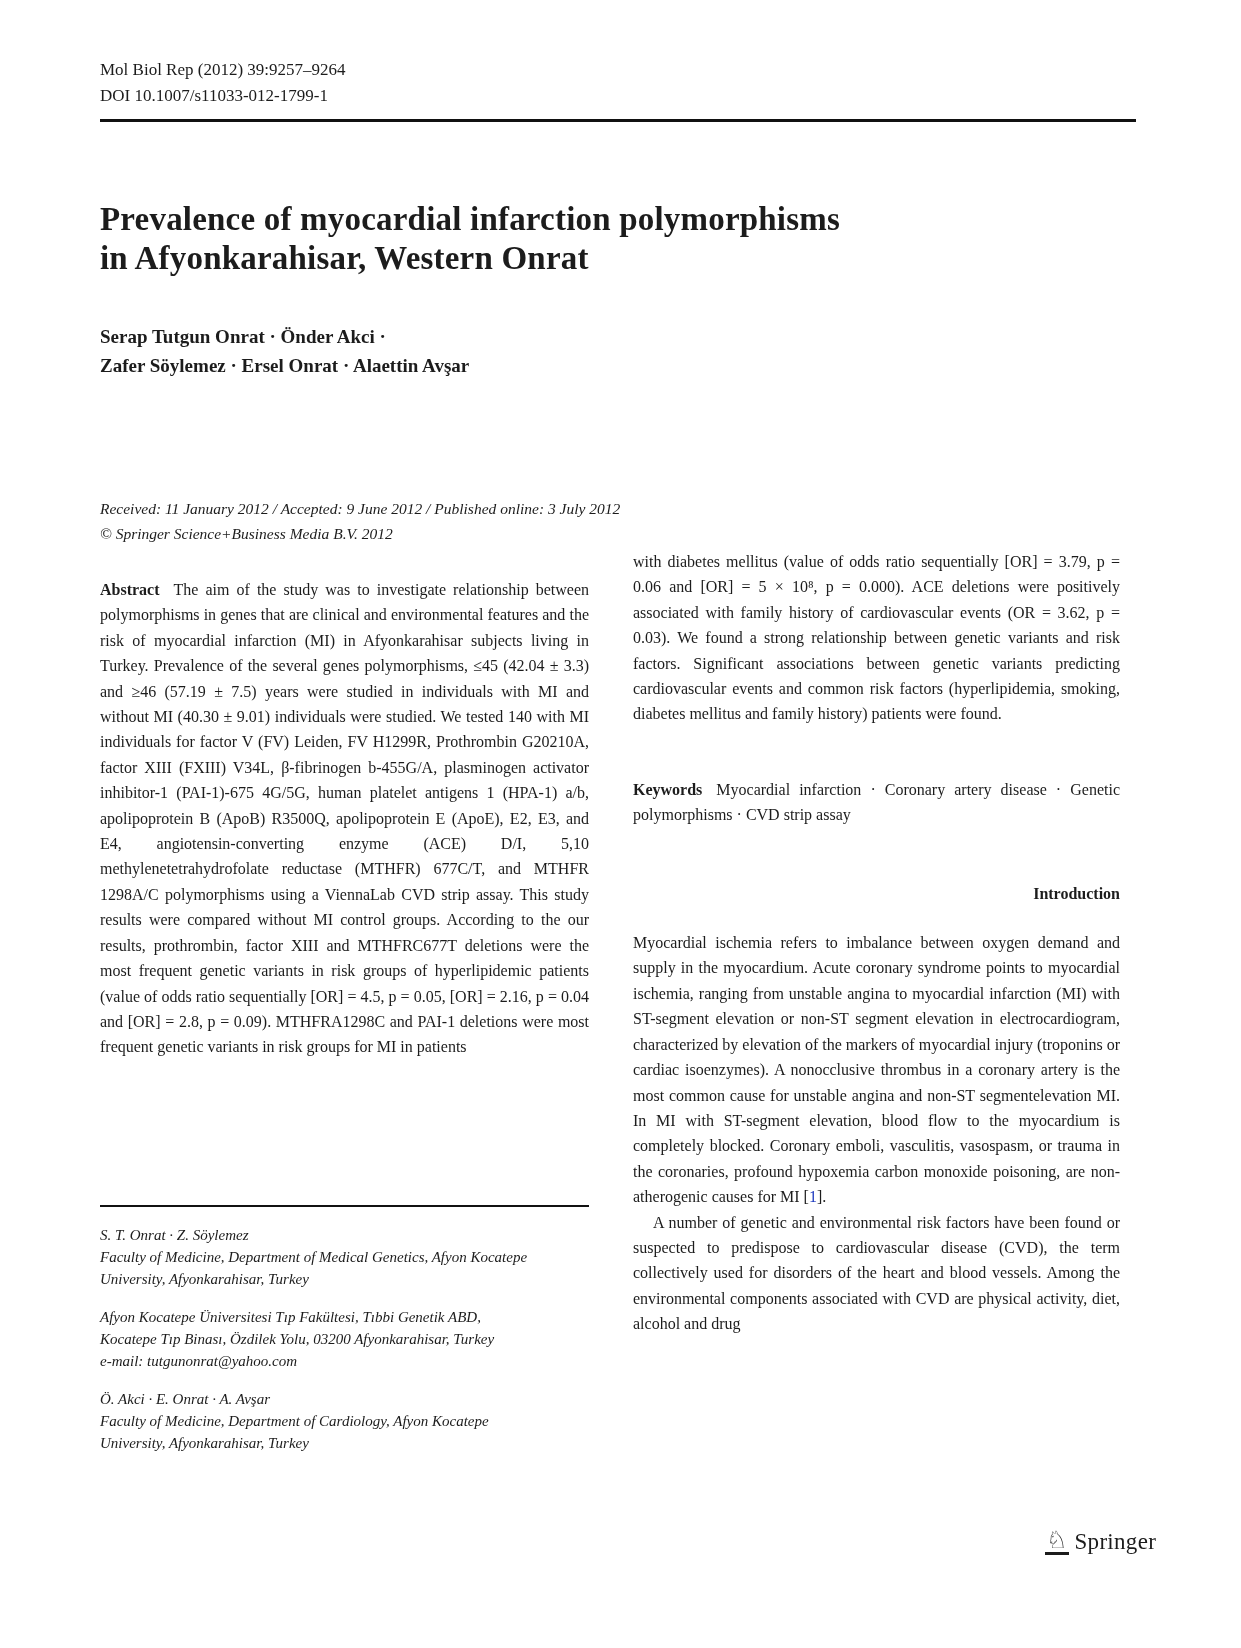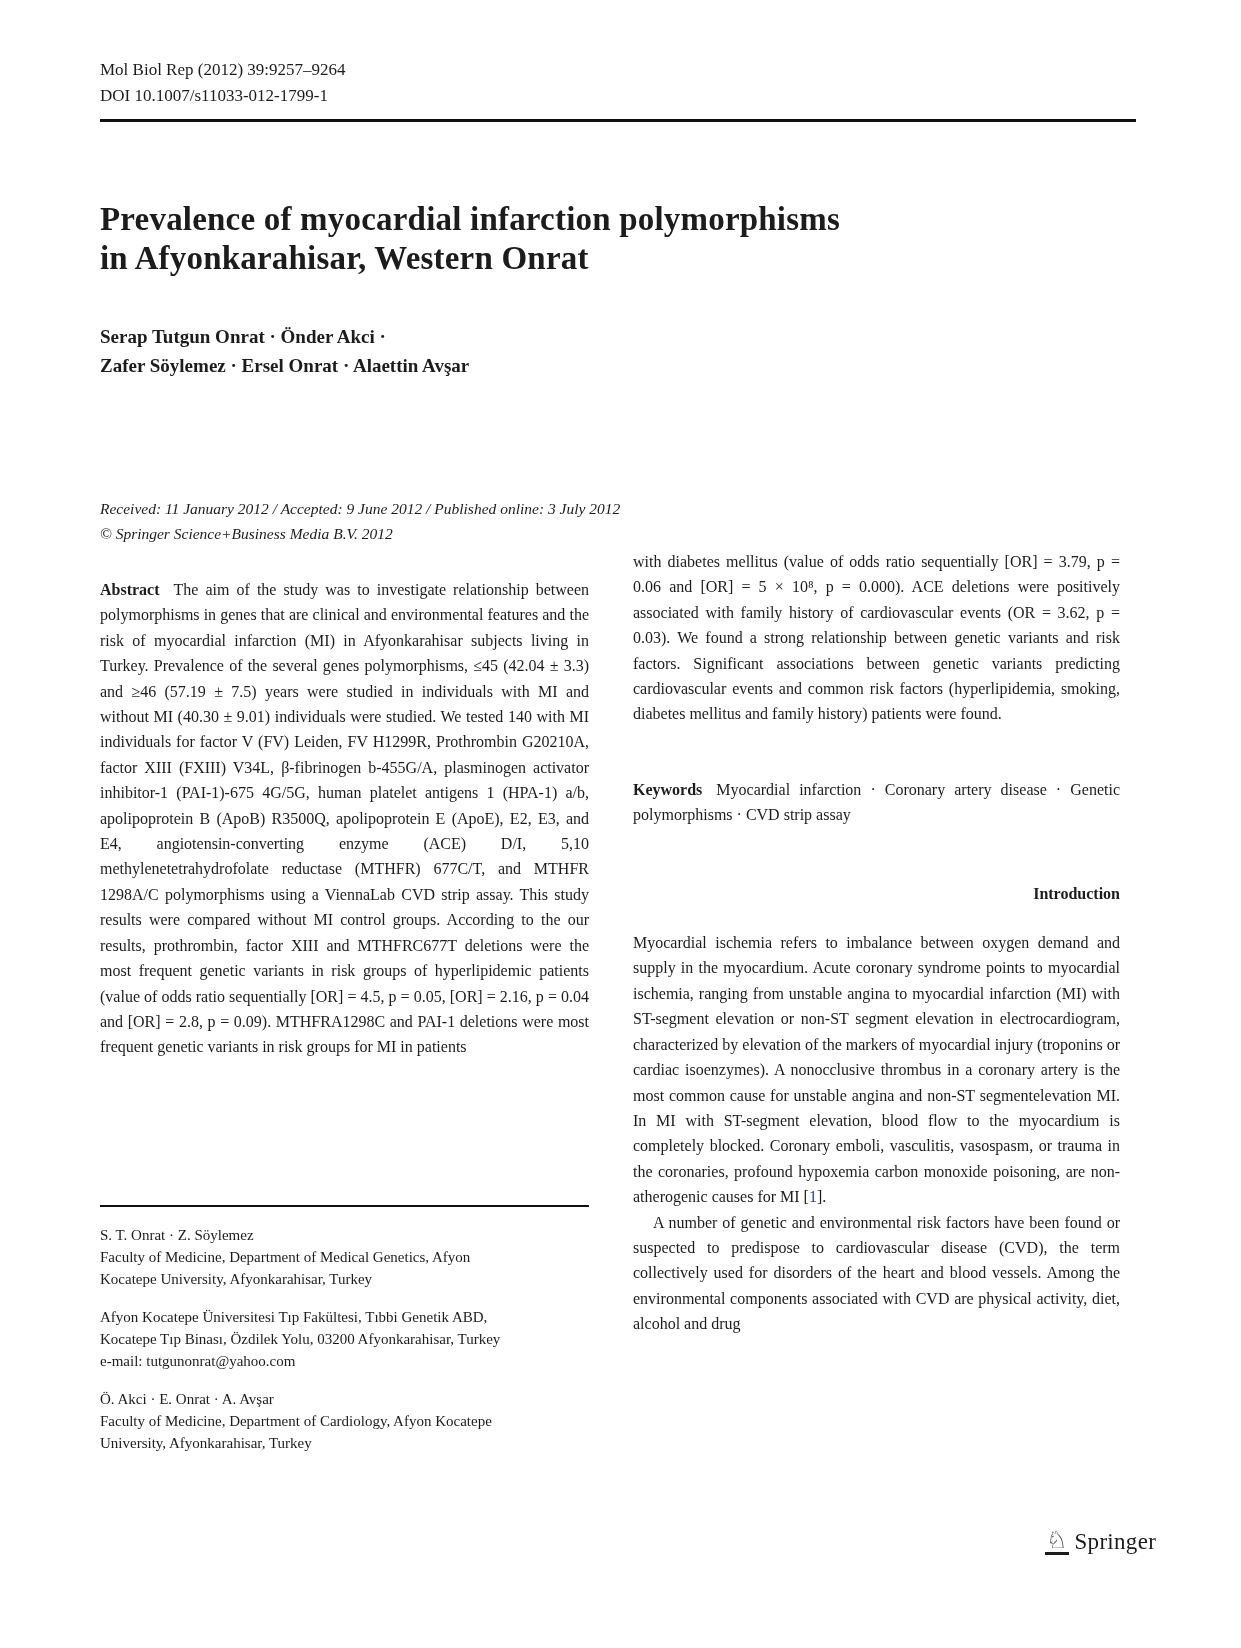--- a/index.html
+++ b/index.html
@@ -22,21 +22,21 @@
   .col-left{left:100px;top:577px;}
   .col-right{left:633px;top:549px;width:487px;}
   .col p{margin:0;}
   .runin{font-weight:bold;}
   .runin-gap{display:inline-block;width:14px;}
   .kw{margin-top:50px !important;}
   .sect-head{margin-top:53px !important;font-weight:bold;text-align:right;}
   .intro-p1{margin-top:24px !important;}
   .intro-p2{text-indent:20px;}
   .ref-link{color:#1f3bbf;text-decoration:none;cursor:pointer;}
-  .footnotes{left:100px;top:1205px;width:489px;font-size:15px;line-height:22px;}
+  .footnotes{left:100px;top:1205px;width:489px;font-size:15px;line-height:22px;font-style:italic;}
   .fnrule{width:489px;height:2px;background:#111;margin-bottom:17px;}
   .fngroup{margin-bottom:16px;width:430px;}
   .fngroup p{margin:0;}
   .springer{left:1045px;top:1528px;font-size:23px;display:flex;align-items:flex-end;gap:6px;}
   .knight{font-size:24px;line-height:24px;border-bottom:3px solid #1c1c1c;padding:0 1px 0 1px;}
   .brand{letter-spacing:.3px;}
 </style>
 </head>
 <body>
 

